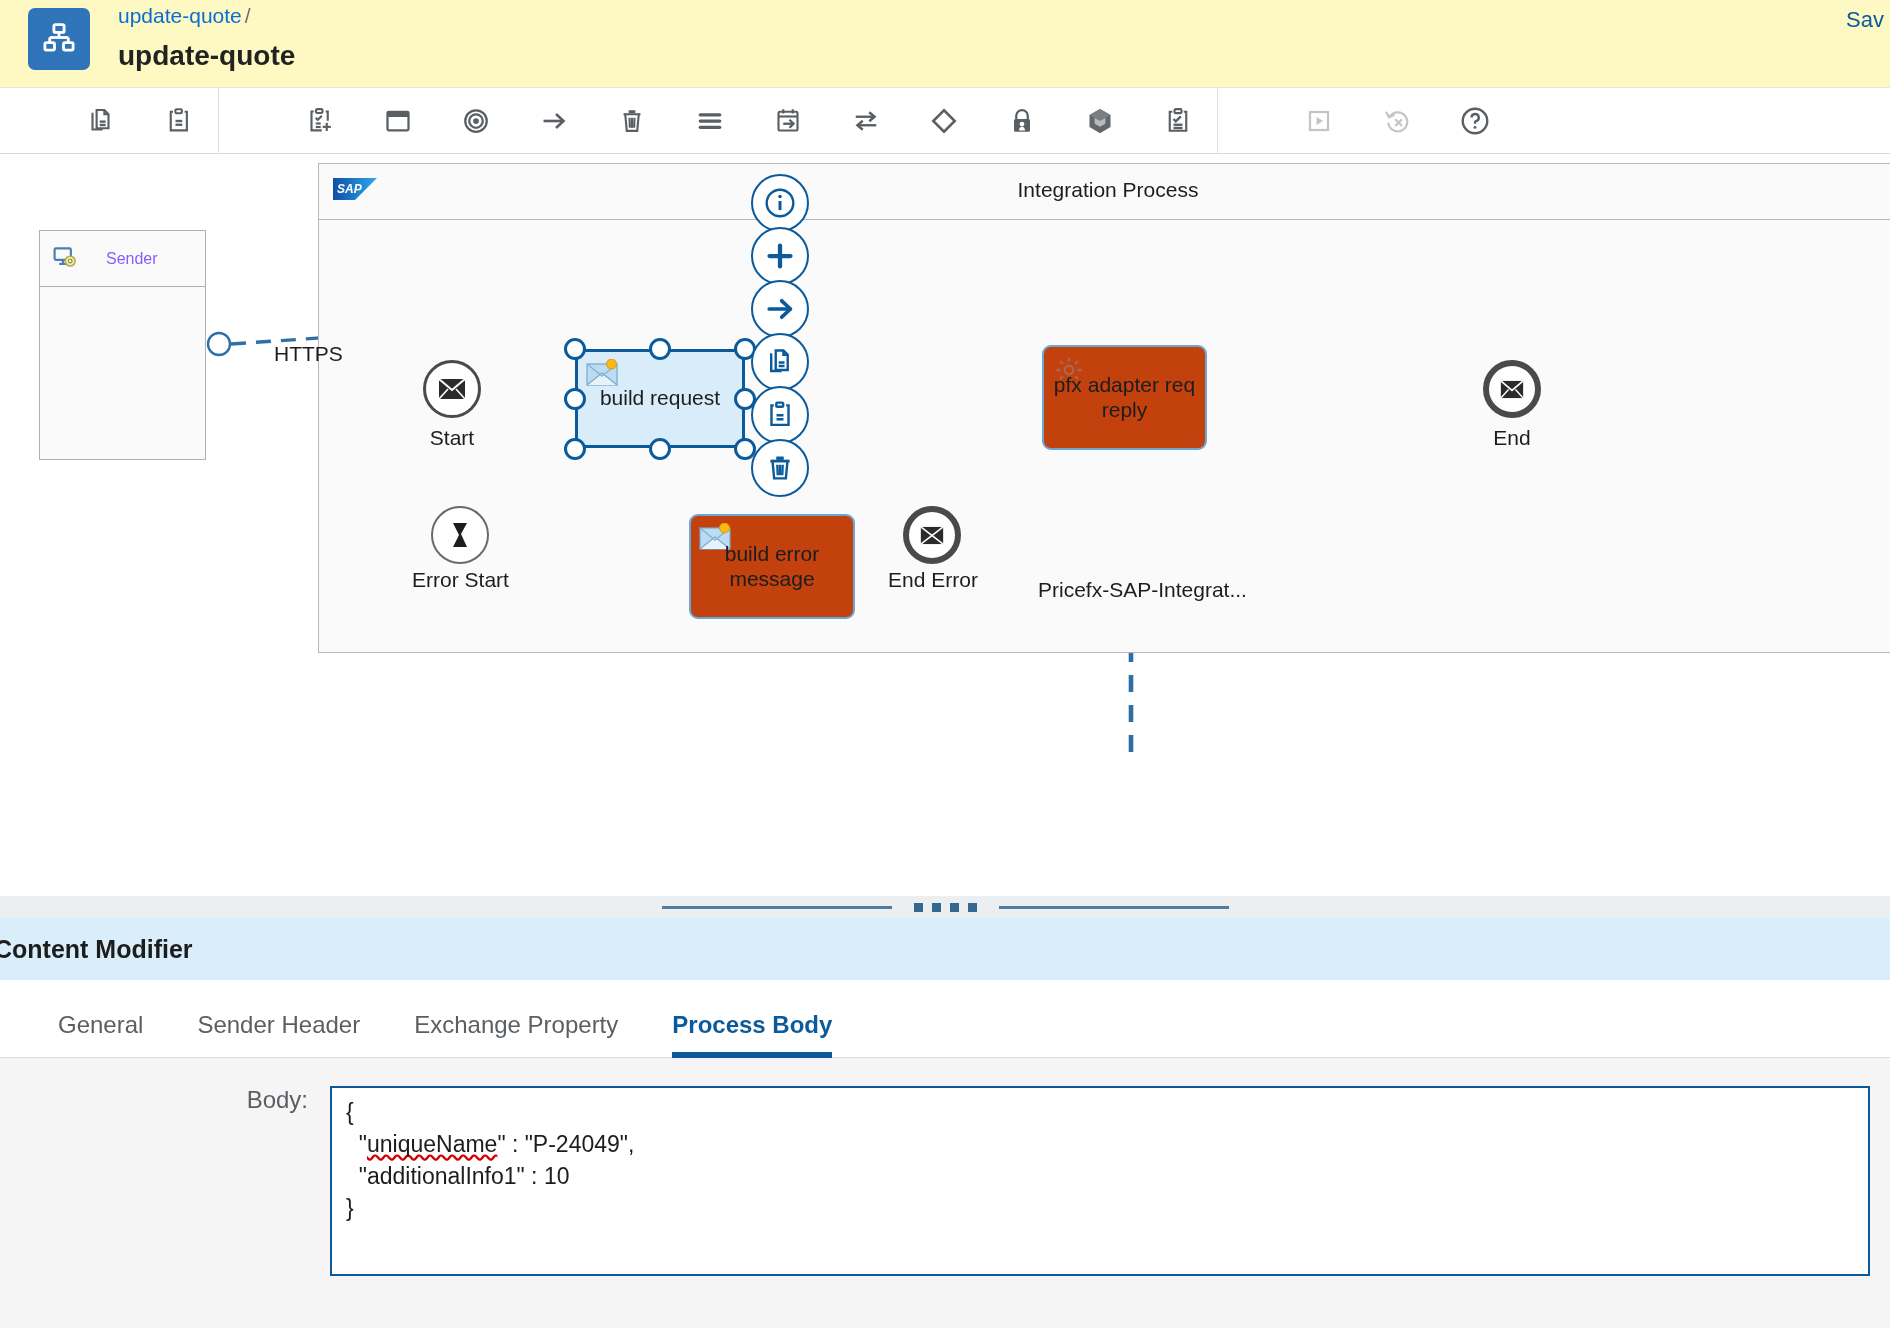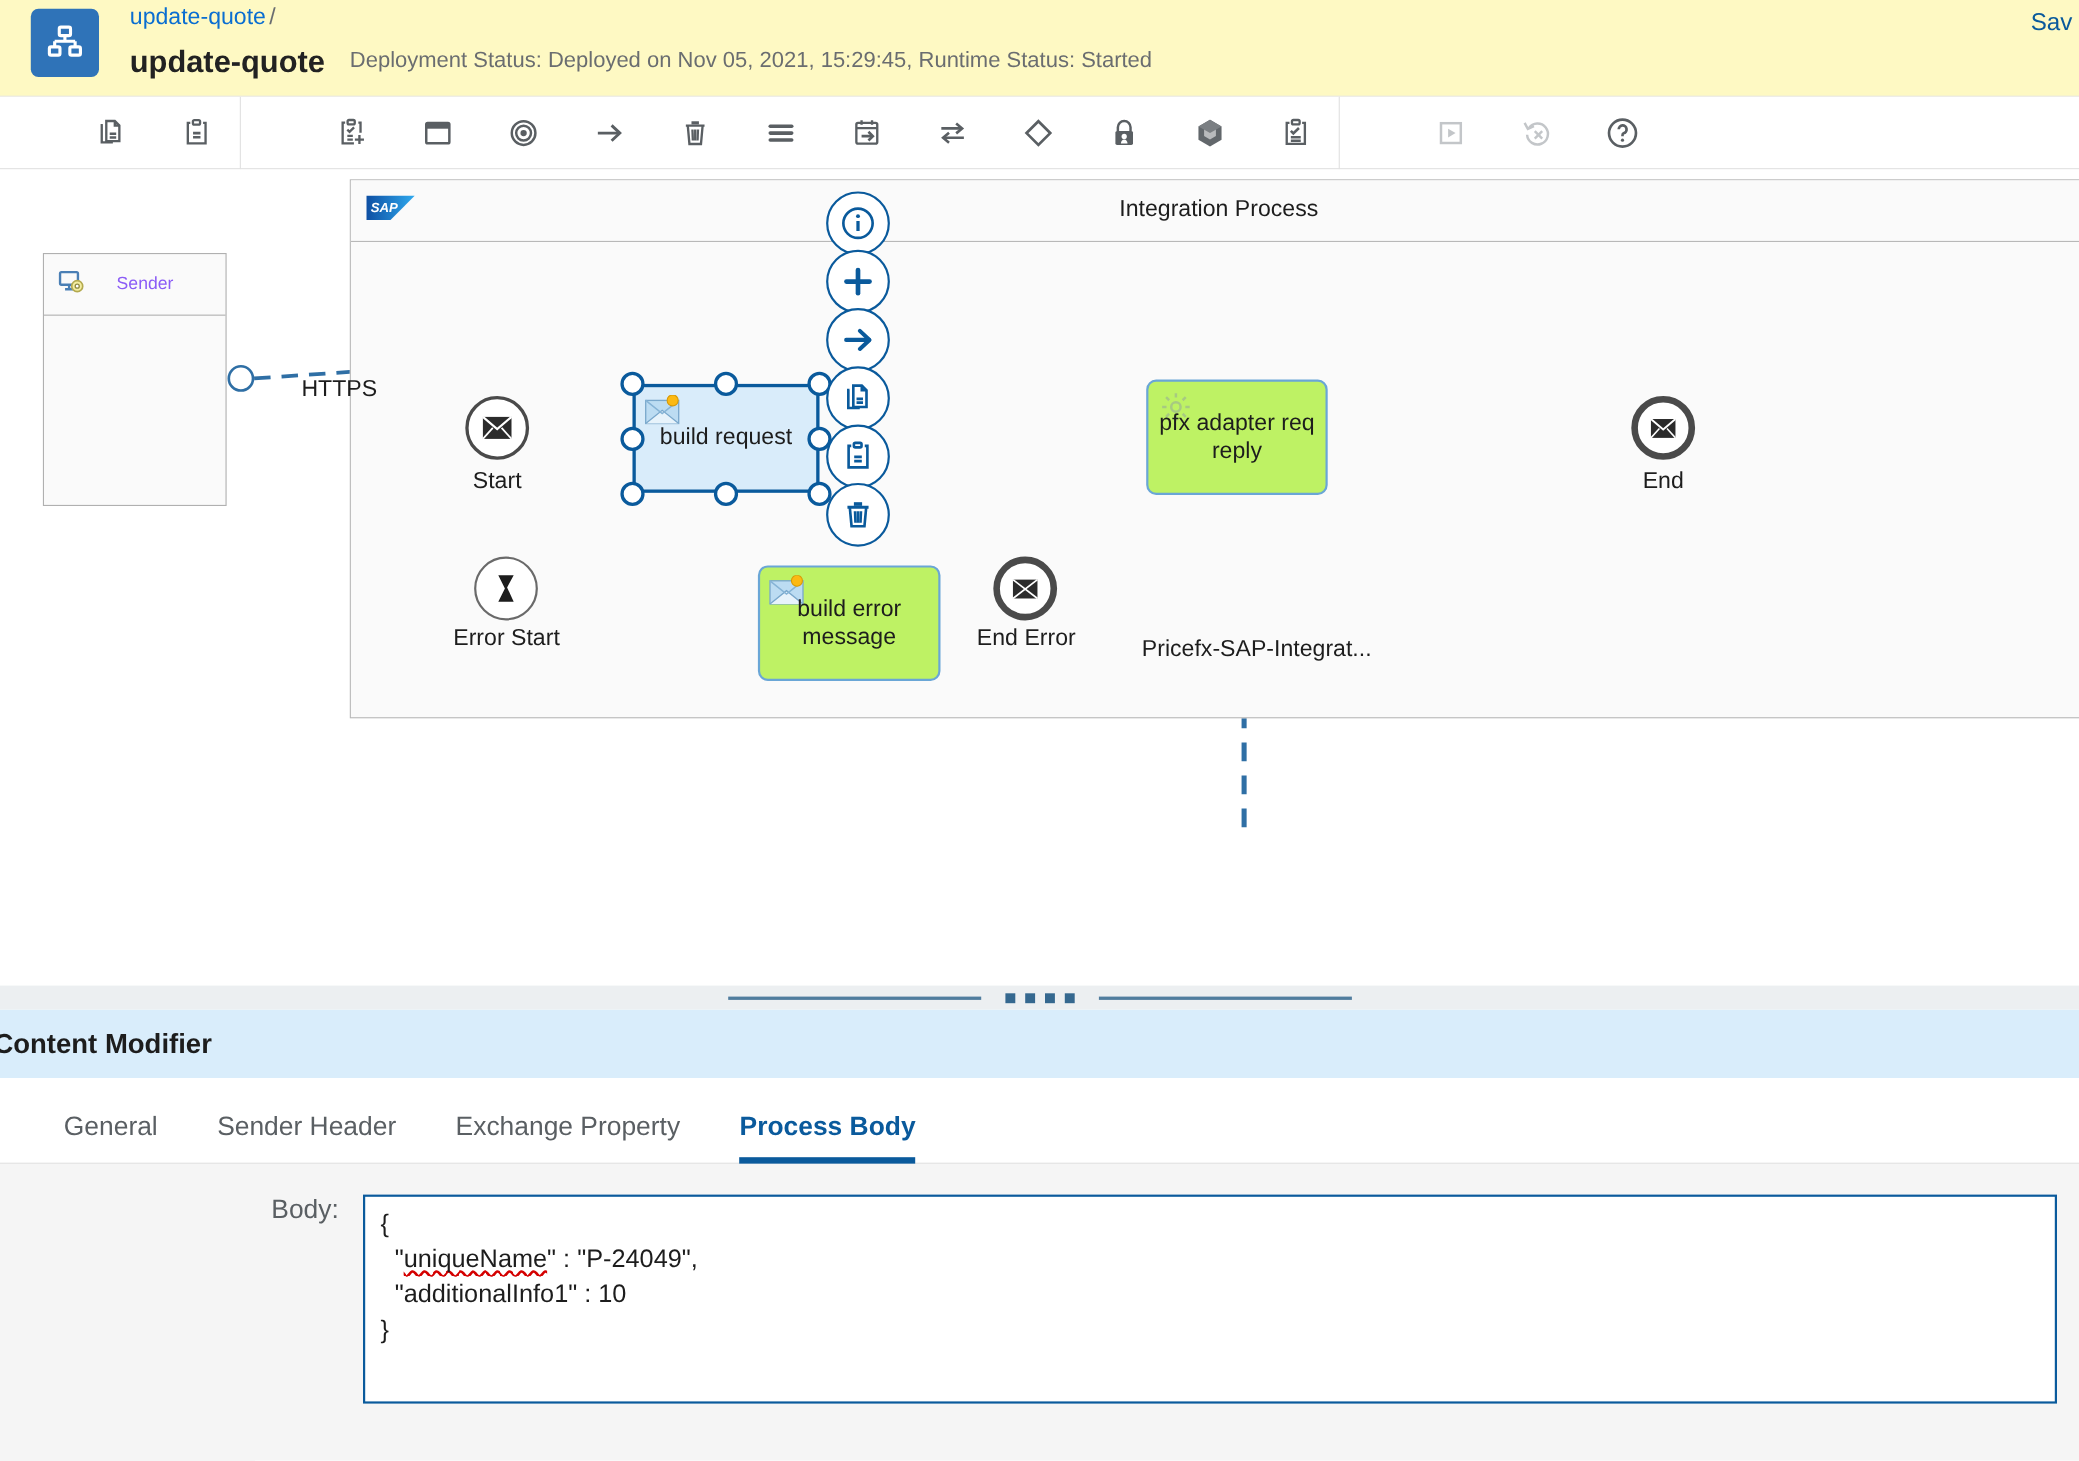--- a/index.html
+++ b/index.html
@@ -120,21 +120,21 @@
   .evt.errstart { width: 58px; height: 58px; border: 2px solid #6a6a6a; }
   .evt.end { width: 58px; height: 58px; border: 6px solid #4a4a4a; }
   .node-label {
     position: absolute; text-align: center; font-size: 21px;
     color: #1d1d1d; white-space: nowrap;
   }
 
   
   .task {
     position: absolute;
-    background: #bef264; border: 2px solid #6aa6d6; border-radius: 9px;
+    background: #c2410c; border: 2px solid #6aa6d6; border-radius: 9px;
     display: flex; align-items: center; justify-content: center;
     text-align: center; font-size: 21px; color: #1d1d1d; line-height: 1.15;
   }
   .task.selected {
     border: 3px solid #0a5a9c; border-radius: 0;
     background: #d9ecfa;
   }
   .task-icon { position: absolute; left: 8px; top: 7px; width: 34px; height: 28px; }
   .task-gear { position: absolute; left: 9px; top: 7px; width: 32px; height: 32px; opacity: .45; }
   .task-text { padding: 0 8px; position: relative; z-index: 1; }
@@ -237,21 +237,20 @@
         <line x1="5.8" y1="11" x2="5.8" y2="14.2"></line>
         <line x1="18.2" y1="11" x2="18.2" y2="14.2"></line>
         <rect x="2.6" y="14.4" width="6.4" height="5" rx="1"></rect>
         <rect x="15" y="14.4" width="6.4" height="5" rx="1"></rect>
       </svg>
     </div>
     <div class="breadcrumb">
       <span class="crumb-link">update-quote</span><span class="crumb-sep">/</span>
     </div>
     <div class="hdr-title">update-quote</div>
-    <div class="hdr-status">Deployment Status: Deployed on Nov 05, 2021, 15:29:45, Runtime Status: Started</div>
     <div class="hdr-save">Sav</div>
   </div>
 
   <div class="toolbar">
 
     <div class="tb-btn pad-first">
       <svg width="30" height="30" viewBox="0 0 24 24" fill="none" stroke="currentColor" stroke-width="1.7">
         <path d="M8.5 3.2h6.2l3.3 3.3v11.3H8.5z"></path>
         <path d="M14.7 3.2v3.3h3.3"></path>
         <path d="M6 6.2H5.2v12.6h8.1"></path>

